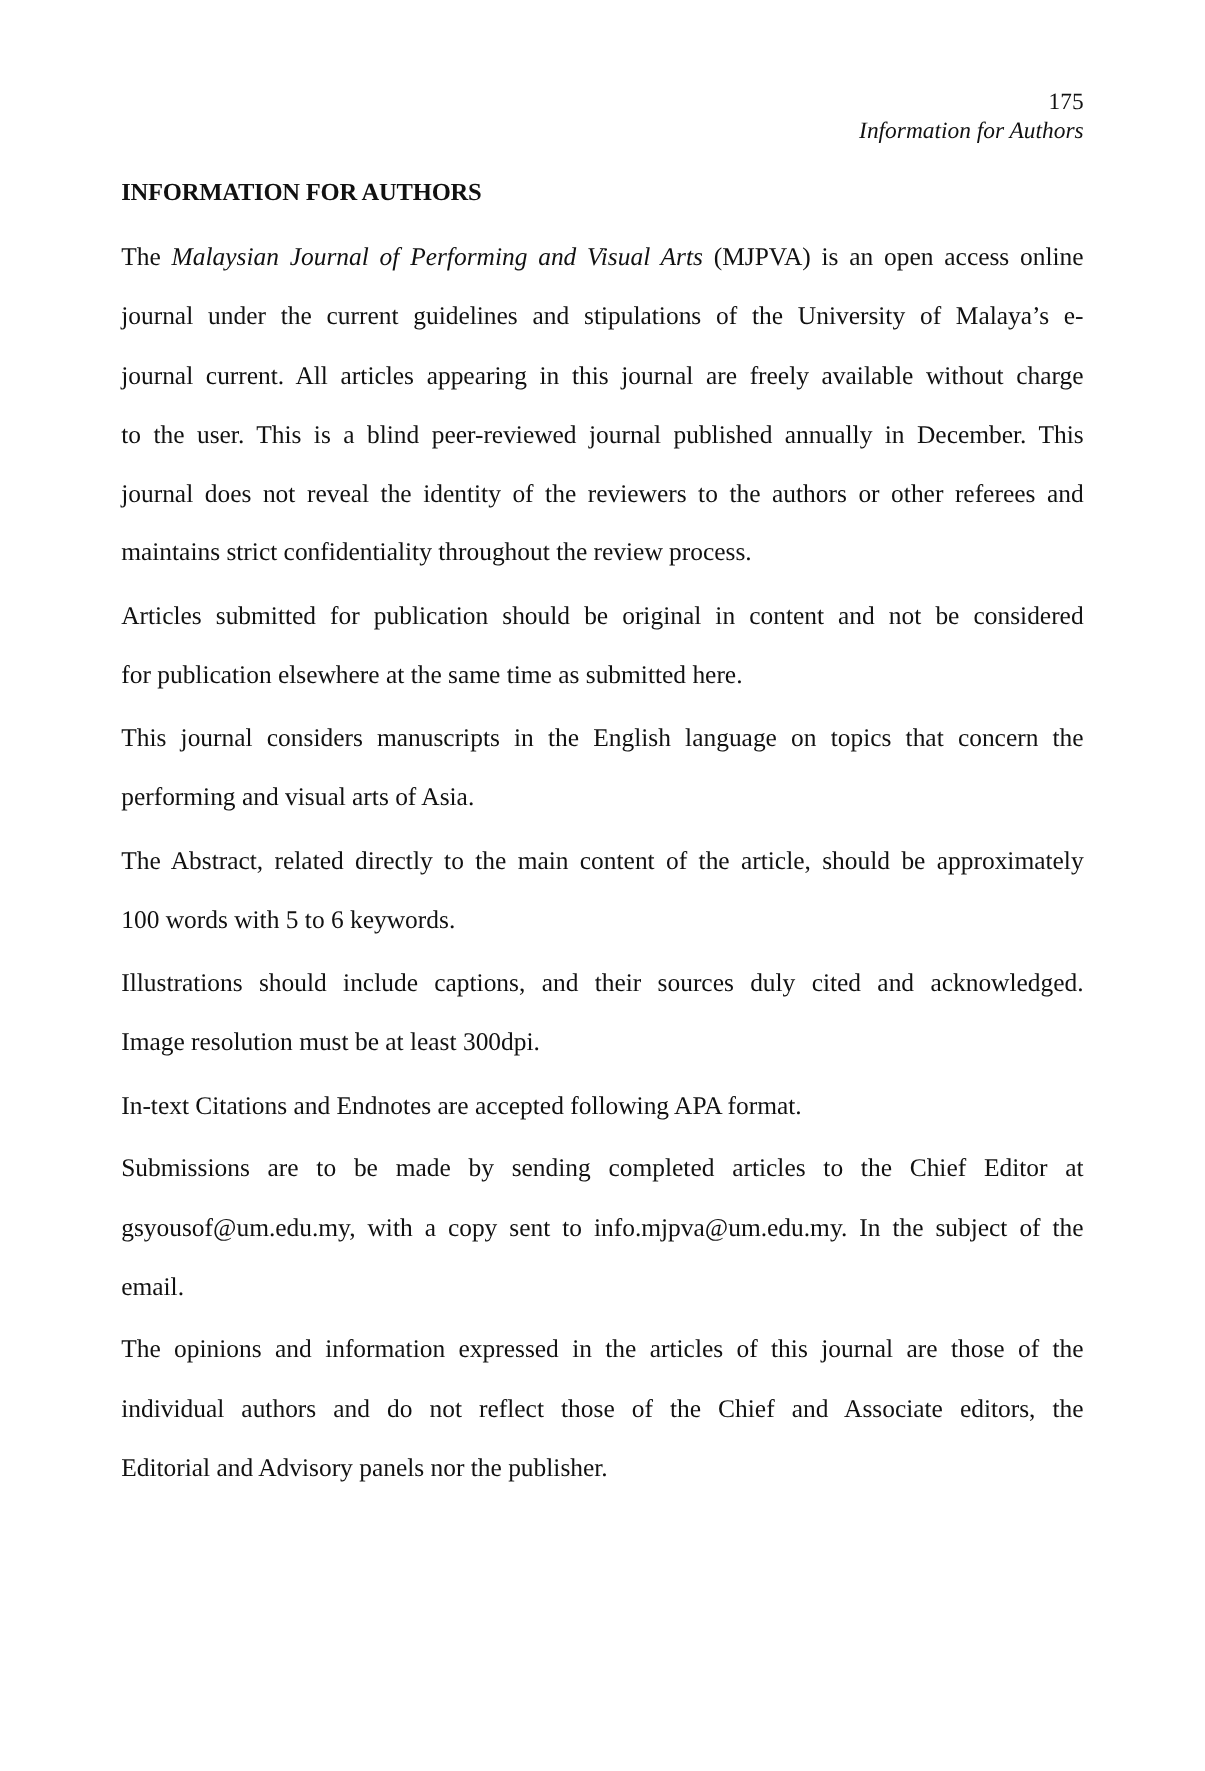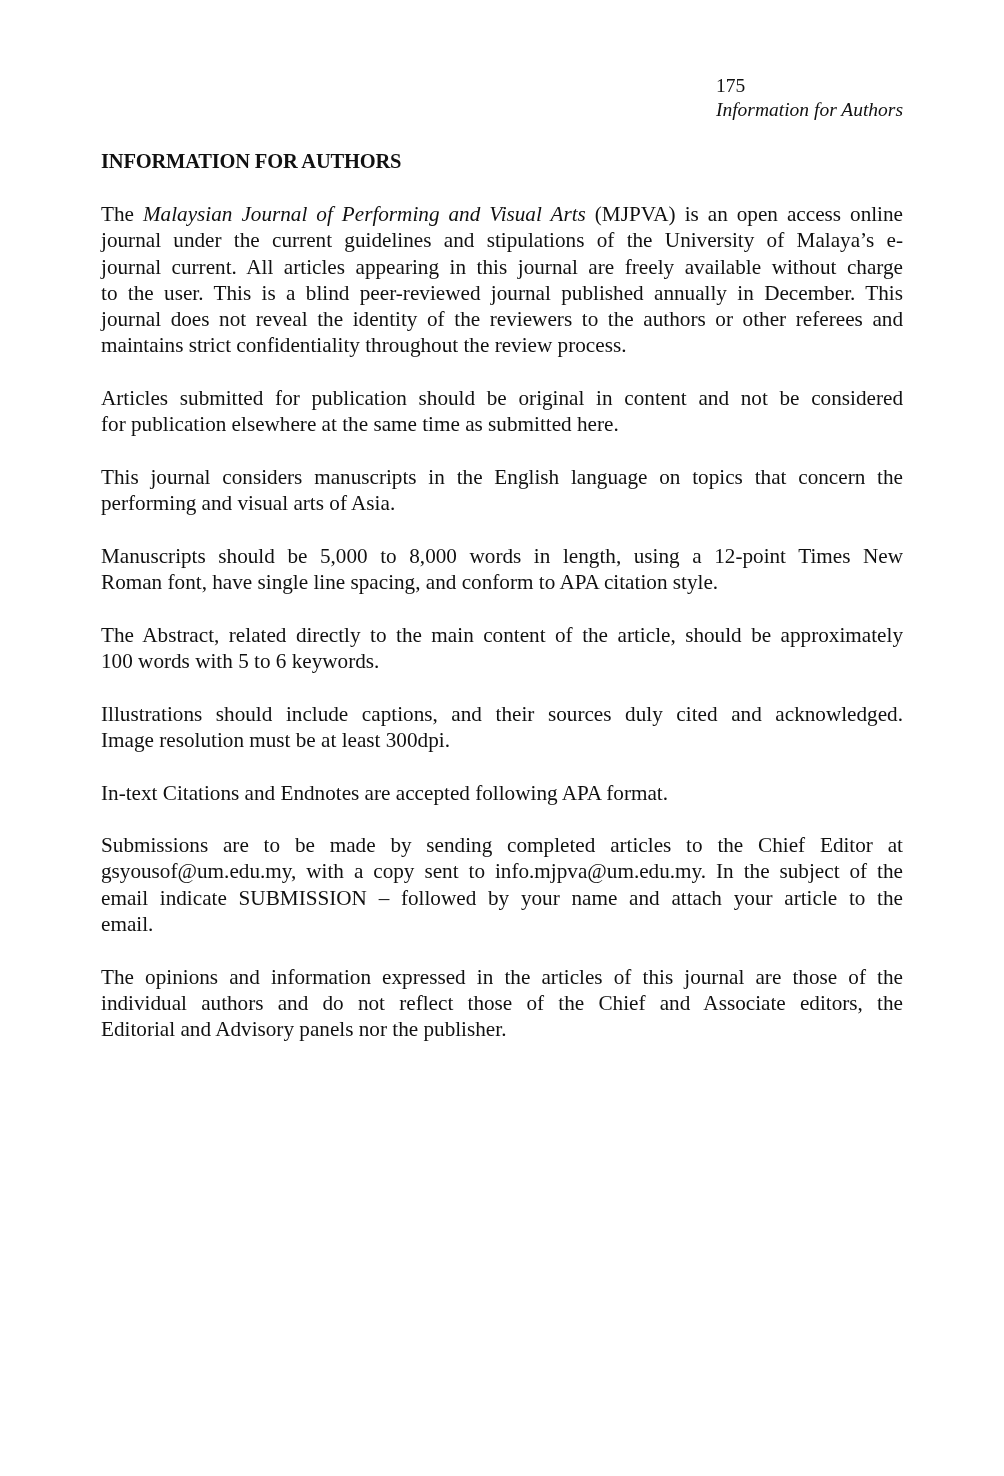--- a/index.html
+++ b/index.html
@@ -1,24 +1,24 @@
 <!DOCTYPE html>
 <html><head>
 <meta charset="utf-8">
 <style>
   html, body { margin: 0; padding: 0; background: #ffffff; }
   body { width: 1004px; height: 1476px; position: relative; overflow: hidden;
          font-family: "Liberation Serif", "DejaVu Serif", serif; color: #111111; }
-  .header { position: absolute; right: 101px; top: 74px; text-align: left; }
+  .header { position: absolute; right: 101px; top: 74px; text-align: right; }
   .page-number { font-size: 19.5px; line-height: 24px; }
   .running-head { font-size: 19.5px; line-height: 24px; font-style: italic; margin-top: 0px; }
   .content { position: absolute; left: 101px; top: 147px; width: 802px; }
   .title { font-weight: bold; font-size: 20.5px; line-height: 28px; margin: 0 0 26px 0; letter-spacing: -0.2px; }
   .para { margin: 0 0 26.3px 0; font-size: 21.2px; line-height: 26.3px; }
-  .line { display: block; text-align: justify; text-align-last: justify; white-space: nowrap; height: 26.3px; }
+  .line { display: block; text-align: justify; text-align-last: justify; white-space: nowrap; height: 26.3px; margin-top: 23px; }
   .line.last { text-align-last: left; }
   .ital { font-style: italic; }
 </style>
 </head>
 <body>
 
 <div class="header">
   <div class="page-number">175</div>
   <div class="running-head">Information for Authors</div>
 </div>
@@ -38,43 +38,38 @@
   <p class="para">
     <span class="line">Articles submitted for publication should be original in content and not be considered</span>
     <span class="line last">for publication elsewhere at the same time as submitted here.</span>
   </p>
 
   <p class="para">
     <span class="line">This journal considers manuscripts in the English language on topics that concern the</span>
     <span class="line last">performing and visual arts of Asia.</span>
   </p>
 
-  <p class="para">
-    <span class="line">Manuscripts should be 5,000 to 8,000 words in length, using a 12-point Times New</span>
-    <span class="line last">Roman font, have single line spacing, and conform to APA citation style.</span>
-  </p>
 
   <p class="para">
     <span class="line">The Abstract, related directly to the main content of the article, should be approximately</span>
     <span class="line last">100 words with 5 to 6 keywords.</span>
   </p>
 
   <p class="para">
     <span class="line">Illustrations should include captions, and their sources duly cited and acknowledged.</span>
     <span class="line last">Image resolution must be at least 300dpi.</span>
   </p>
 
   <p class="para">
     <span class="line last">In-text Citations and Endnotes are accepted following APA format.</span>
   </p>
 
   <p class="para">
     <span class="line">Submissions are to be made by sending completed articles to the Chief Editor at</span>
     <span class="line">gsyousof@um.edu.my, with a copy sent to info.mjpva@um.edu.my. In the subject of the</span>
-    <span class="line">email indicate SUBMISSION – followed by your name and attach your article to the</span>
     <span class="line last">email.</span>
   </p>
 
   <p class="para">
     <span class="line">The opinions and information expressed in the articles of this journal are those of the</span>
     <span class="line">individual authors and do not reflect those of the Chief and Associate editors, the</span>
     <span class="line last">Editorial and Advisory panels nor the publisher.</span>
   </p>
 
 </div>

